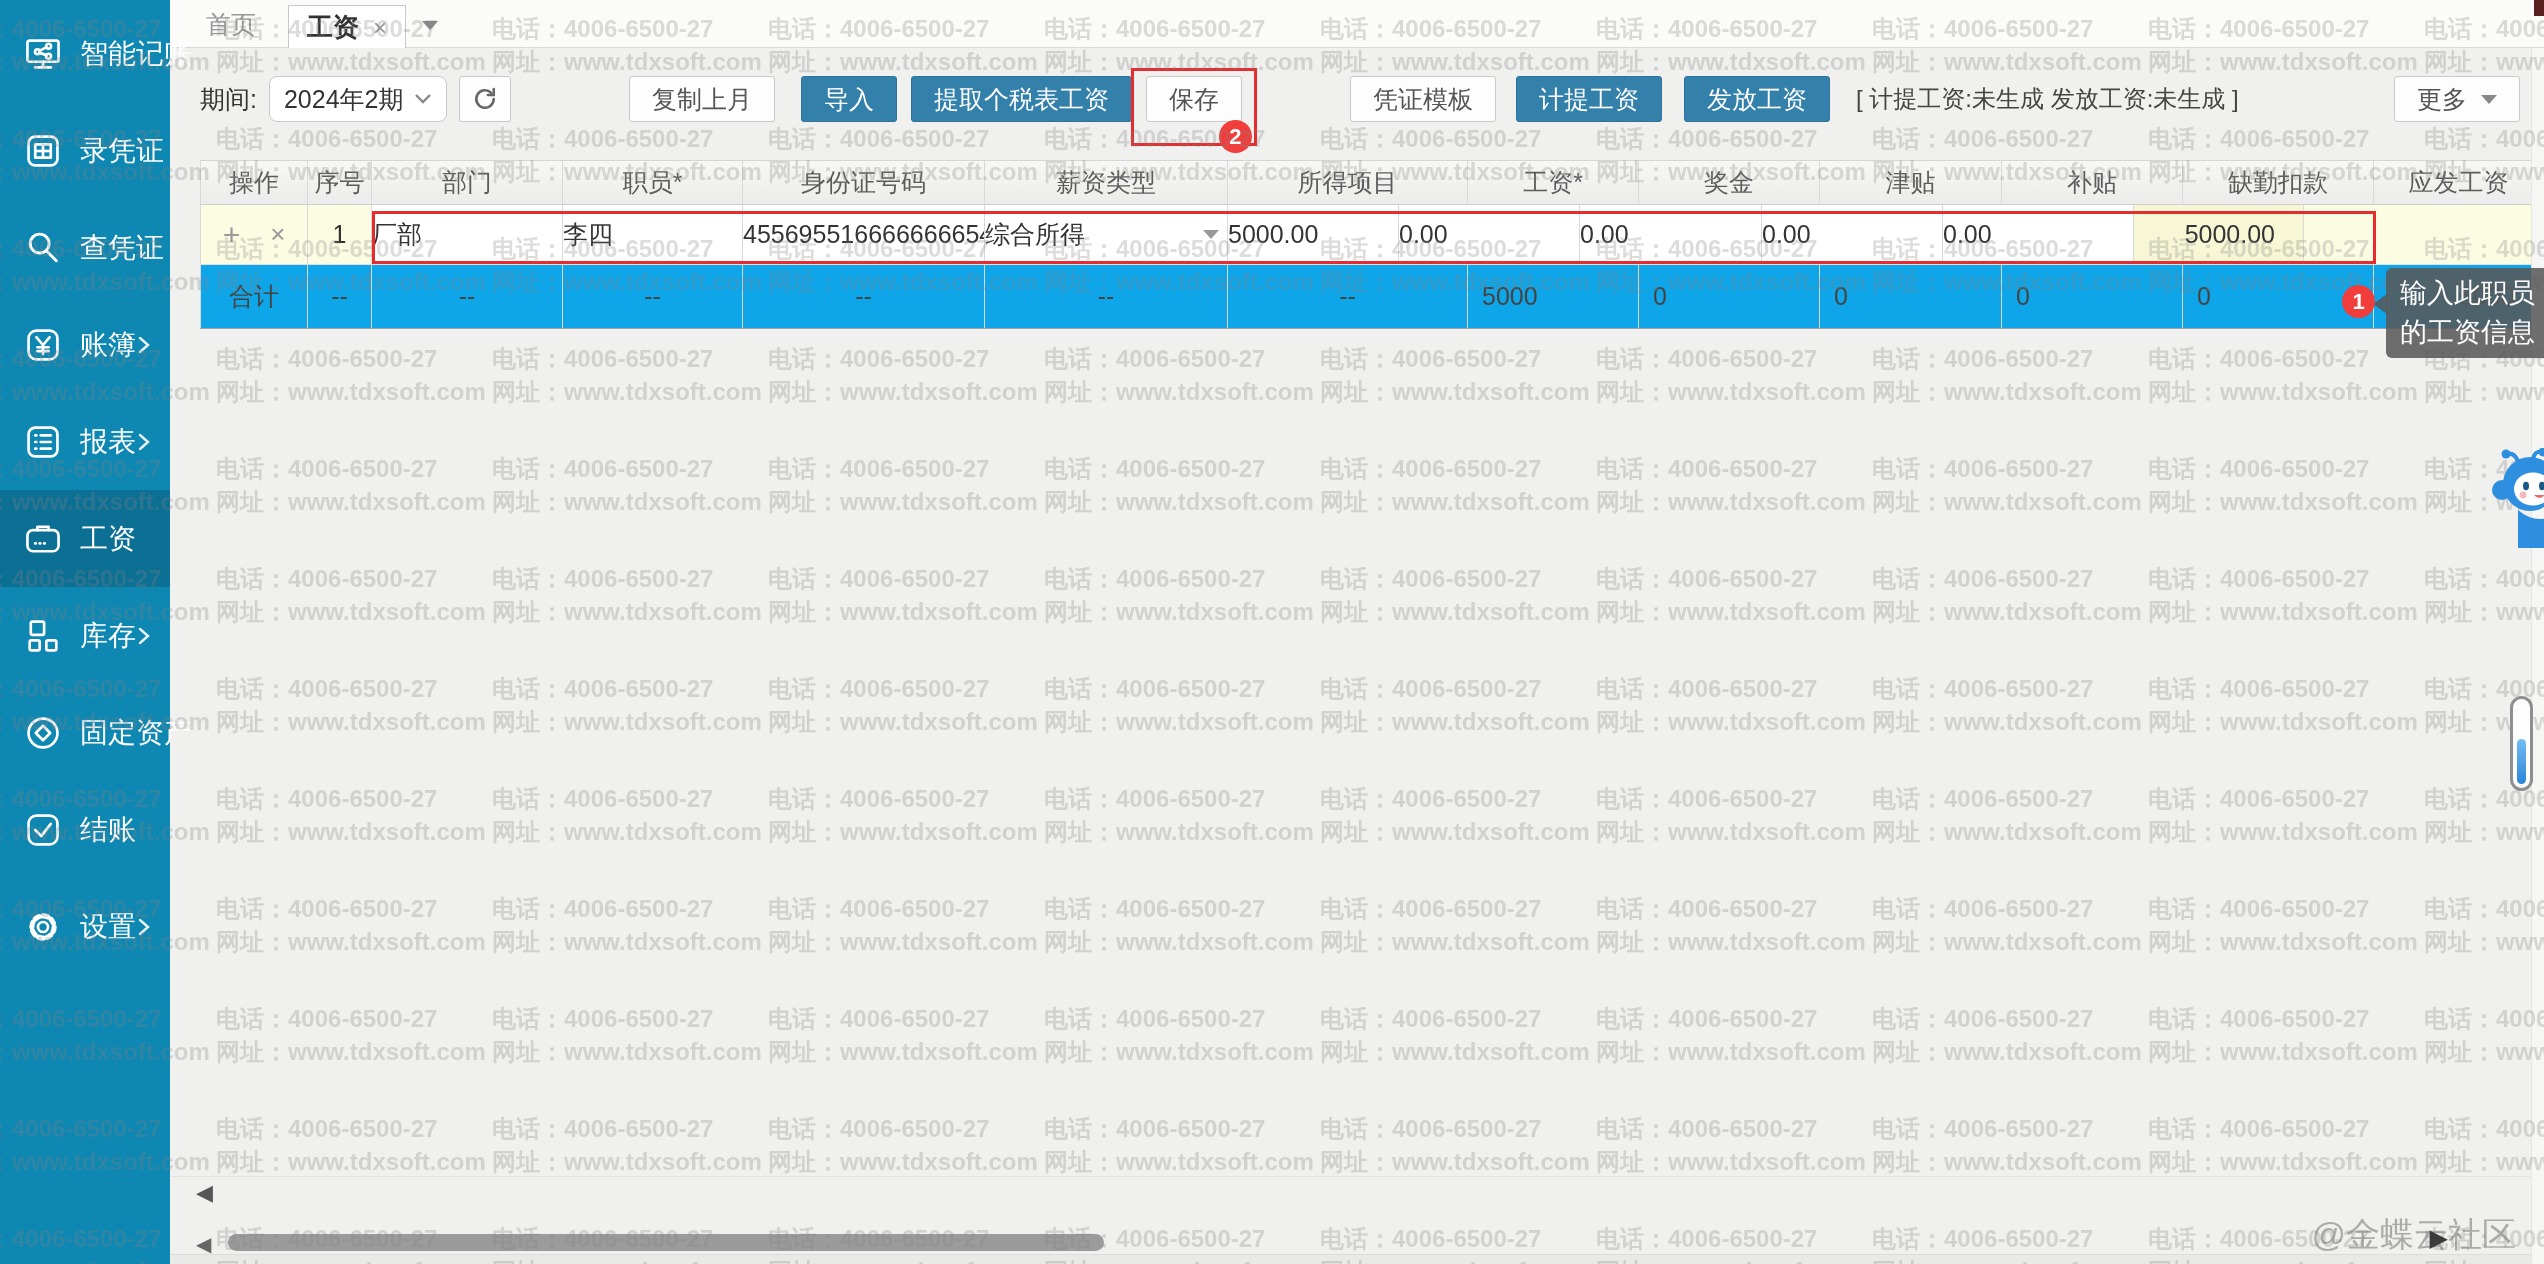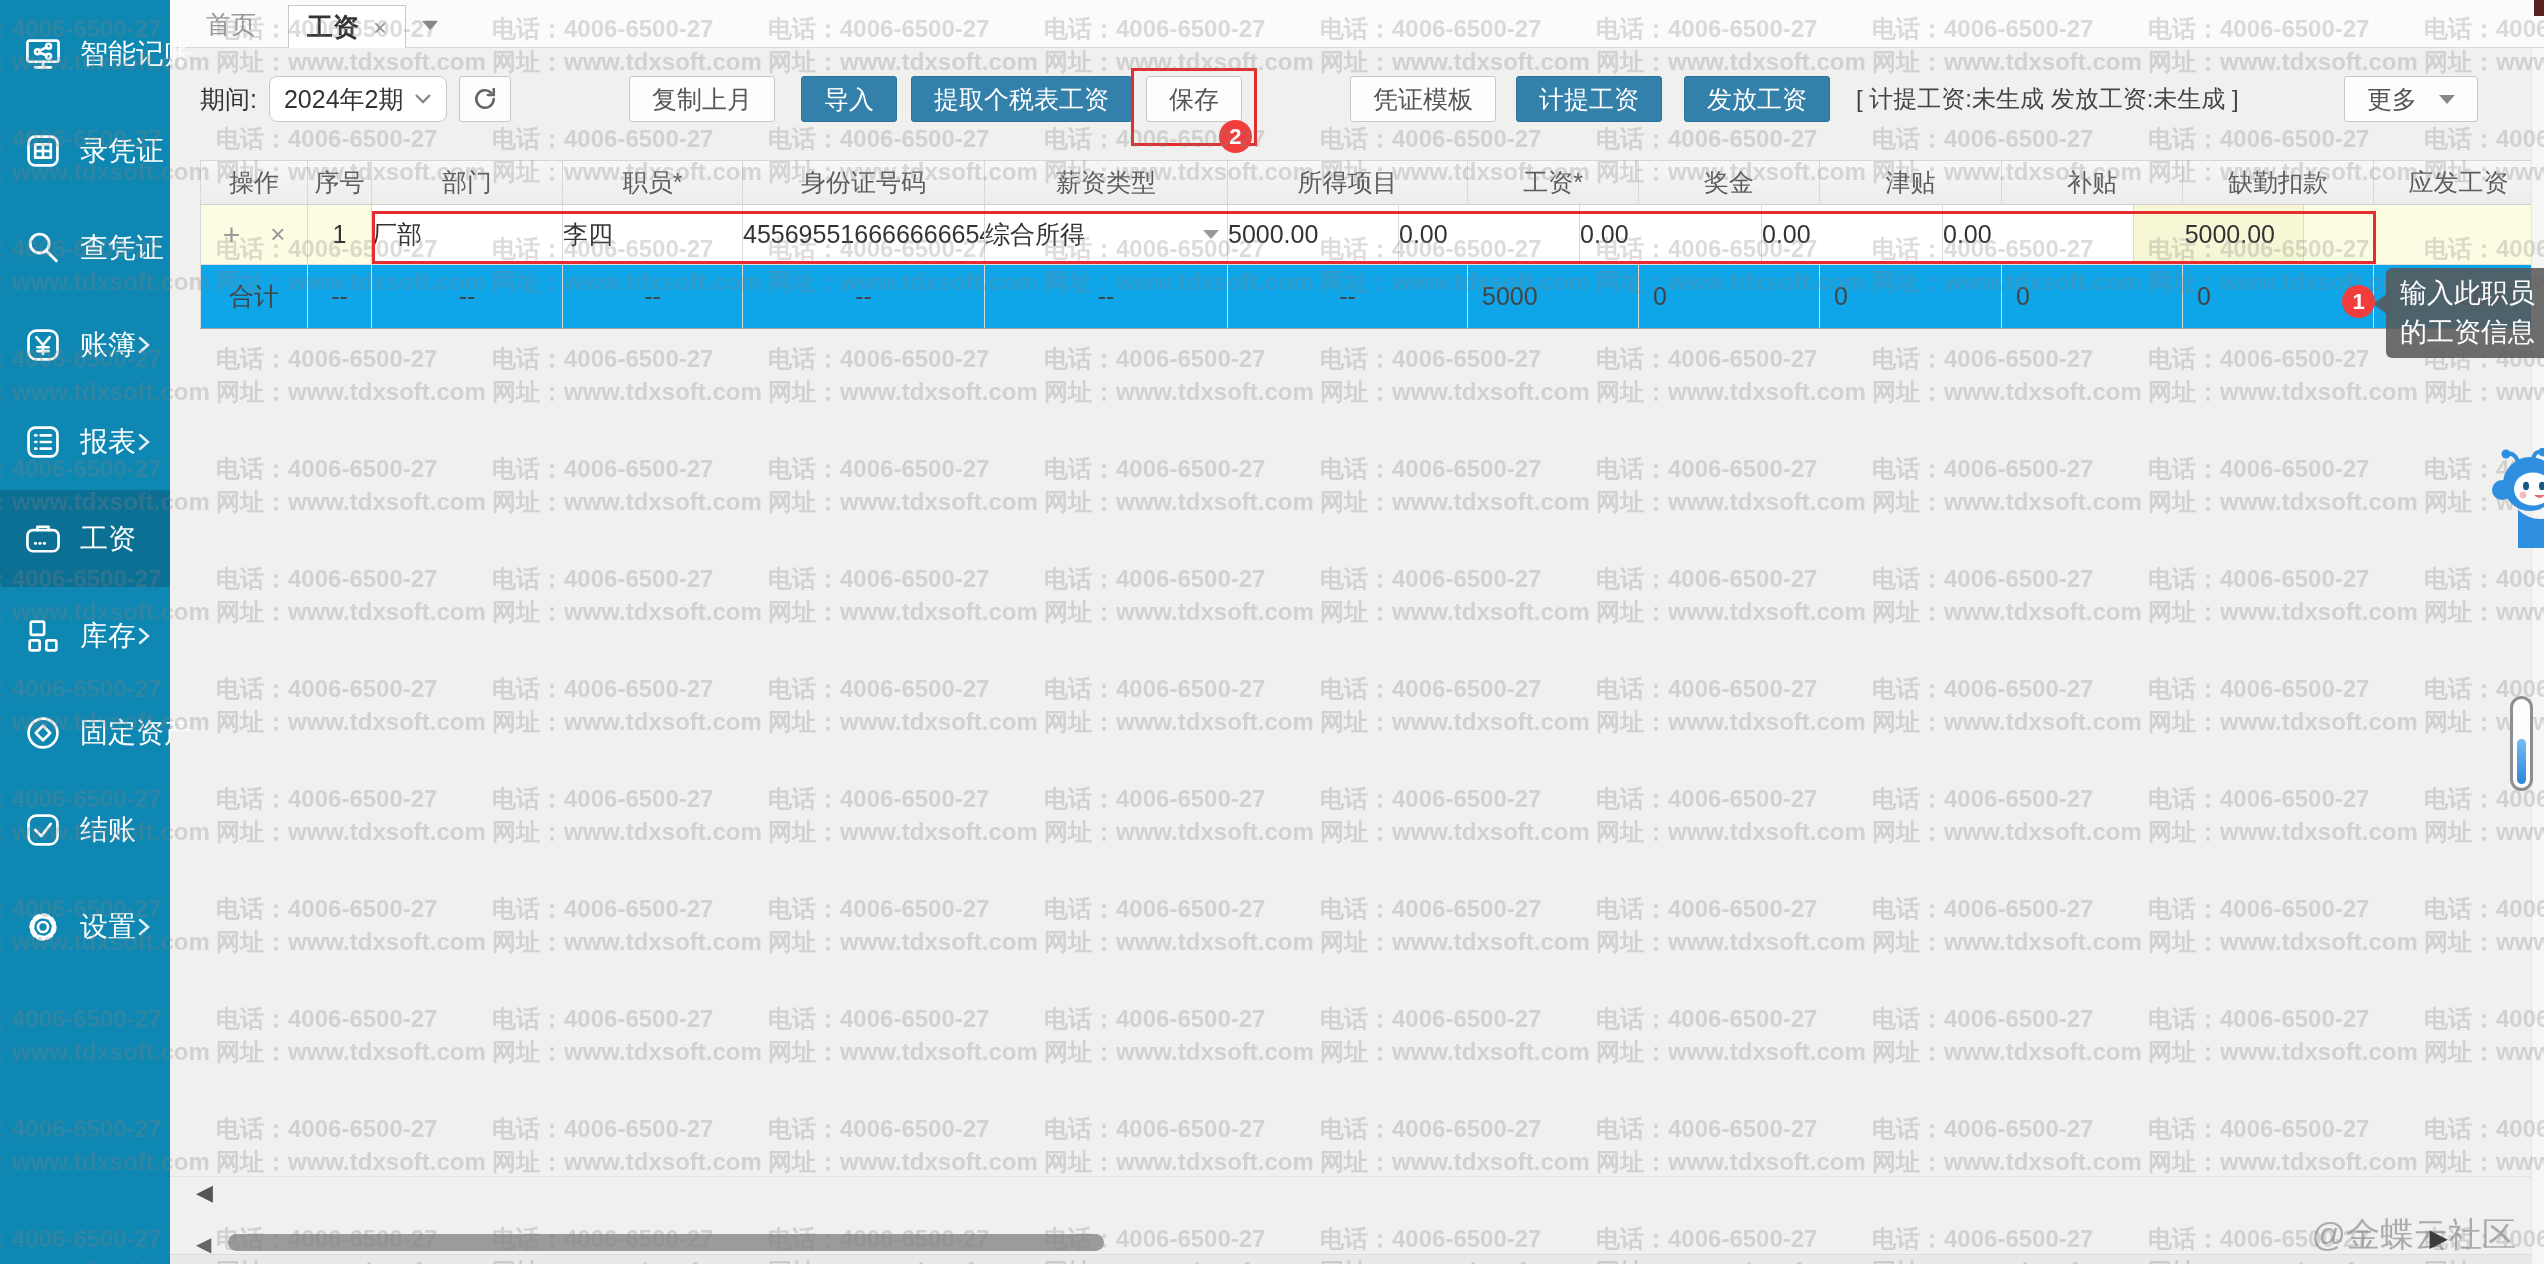--- a/index.html
+++ b/index.html
@@ -35,21 +35,21 @@
   .btn.primary{background:var(--c-primary_button,#3380ab);border-color:#2e739c;color:#fff}
   .btn-refresh{margin-left:12px;width:52px;padding:0}
   .btn-copy{margin-left:118px}
   .btn-import{margin-left:26px}
   .btn-extract{margin-left:14px}
   .save-wrap{position:relative;margin-left:14px}
   .gen-status{margin-left:26px;font-size:24px;color:#444;white-space:nowrap}
   .btn-vtpl{margin-left:108px}
   .btn-accrue{margin-left:20px}
   .btn-pay{margin-left:22px}
-  .btn-more{margin-left:auto;margin-right:66px;gap:22px}
+  .btn-more{margin-left:auto;margin-right:24px;gap:14px}
   .tri-down{width:0;height:0;border:8px solid transparent;border-top:9px solid #888;transform:translateY(4px)}
 
   
   .grid{position:absolute;left:30px;top:112px;width:2344px;font-size:25px;z-index:1}
   .g-row{display:flex}
   .cell{flex:none;display:flex;align-items:center;justify-content:center;border-right:1px solid #d9d9d9;overflow:hidden;white-space:nowrap}
   .g-row .cell:first-child{border-left:1px solid #d9d9d9}
   .g-row.header{height:45px;background:linear-gradient(#f7f7f6,#ececeb);border-top:1px solid #d5d5d5;border-bottom:1px solid #cfcfcf;color:#5c5c5c}
   .g-row.data{height:60px;background:var(--c-row_highlight,#fcfce3);border-bottom:1px solid #e0e0e0}
   .g-row.data .cell.white{background:#fff;justify-content:flex-start;}

